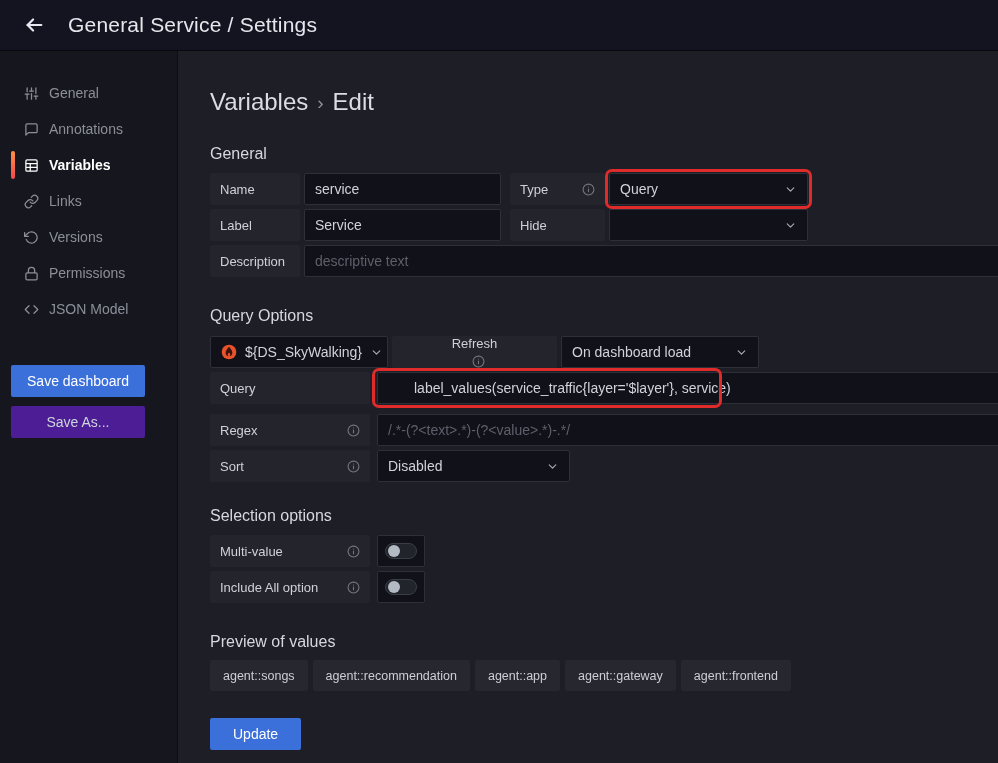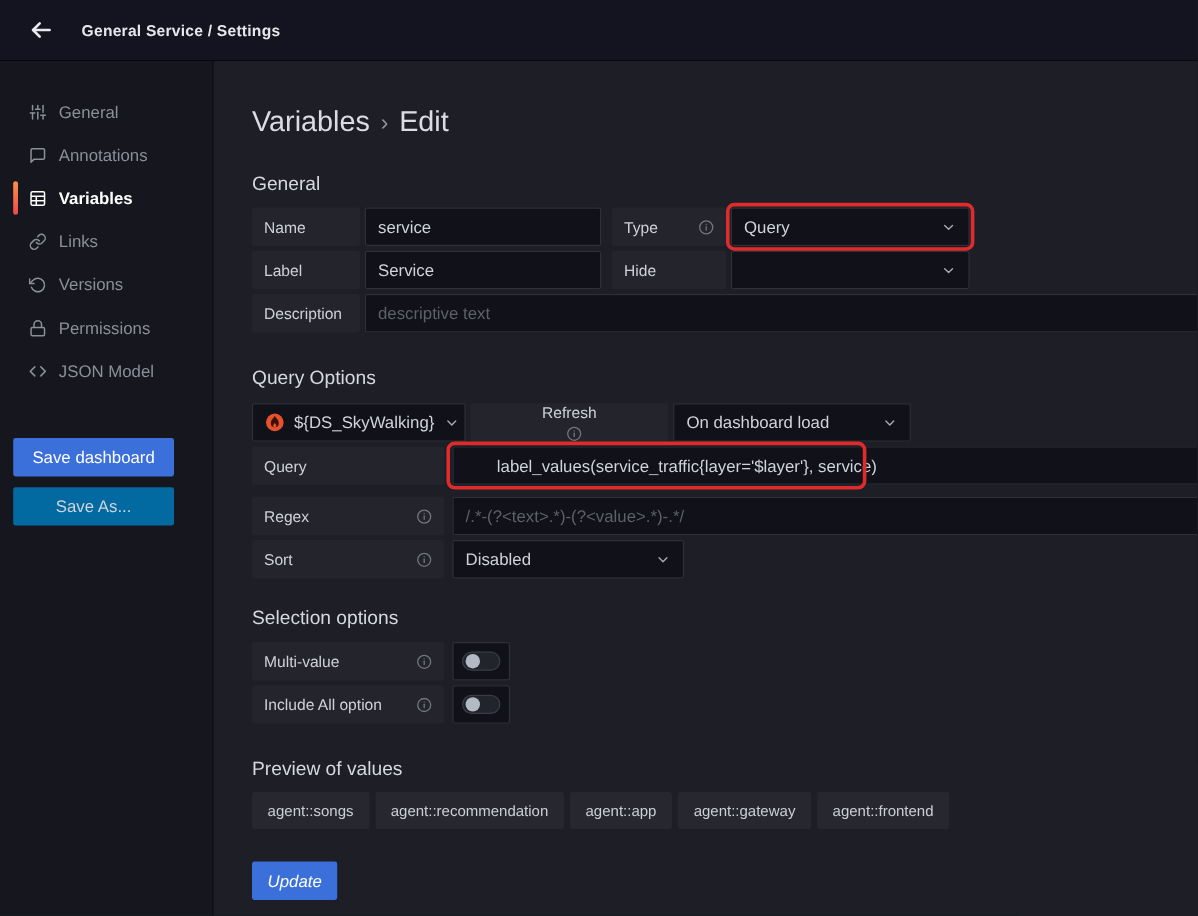--- a/index.html
+++ b/index.html
@@ -18,21 +18,21 @@
     background:#131420;
     display:flex; align-items:center;
     padding:0 18px; gap:18px;
     border-bottom:1px solid rgba(0,0,0,.55);
   }
   .back-btn {
     width:32px; height:32px; border:none; background:transparent;
     display:flex; align-items:center; justify-content:center;
     color:#e8e9ee; cursor:pointer; border-radius:50%;
   }
-  .header-title { font-size:13px; font-weight:700; color:#e6e7eb; letter-spacing:.2px; }
+  .header-title { font-size:21px; font-weight:400; color:#e6e7eb; letter-spacing:.2px; }
 
   
   .body { flex:1; display:flex; min-height:0; }
 
   
   .sidebar {
     width:178px; flex:0 0 178px;
     background:#16171e;
     border-right:1px solid #0d0d12;
     padding-top:24px;
@@ -47,21 +47,21 @@
   .nav-item.active { color:#ffffff; font-weight:700; }
   .nav-item.active::before {
     content:""; position:absolute; left:11px; top:4px; bottom:4px; width:4px;
     border-radius:2px;
     background:linear-gradient(180deg,#ff9044 0%,#f1484e 100%);
   }
   .sidebar-buttons { margin:38px 0 0 11px; width:134px; display:flex; flex-direction:column; gap:9px; }
   .btn { border:none; border-radius:2px; height:32px; font-size:14px; font-weight:500;
          font-family:"Liberation Sans",sans-serif; cursor:pointer; }
   .btn-primary { background:#3b6fd9; color:#ffffff; }
-  .btn-secondary { background:#0369a1; color:#cdd4dc; }
+  .btn-secondary { background:#4c1d95; color:#cdd4dc; }
 
   
   .main {
     flex:1; min-width:0;
     background:#1d1e26;
     padding:37px 0 0 32px;
     overflow:hidden;
   }
   .page-title { font-size:24px; font-weight:500; color:#dcdde3; display:flex; align-items:center; }
   .page-title .sep { color:#8f929d; font-size:19px; margin:2px 9px 0; }
@@ -137,21 +137,21 @@
   }
 
   
   .chips { display:flex; gap:5px; }
   .chip {
     background:#26272f; border-radius:2px; height:31px;
     display:flex; align-items:center; padding:0 13px;
     font-size:12.5px; font-weight:500; color:#ccced8;
   }
 
-  .update-btn { margin-top:27px; padding:0 13px;font-style:italic; }
+  .update-btn { margin-top:27px; padding:0 23px; }
 </style>
 </head>
 <body>
 
 <div class="app">
 
   <div class="header">
     <button class="back-btn">
       <span style="display:flex">
         <svg width="22" height="22" viewBox="0 0 24 24" fill="none" stroke="currentColor" stroke-width="2.4" stroke-linecap="round" stroke-linejoin="round">

